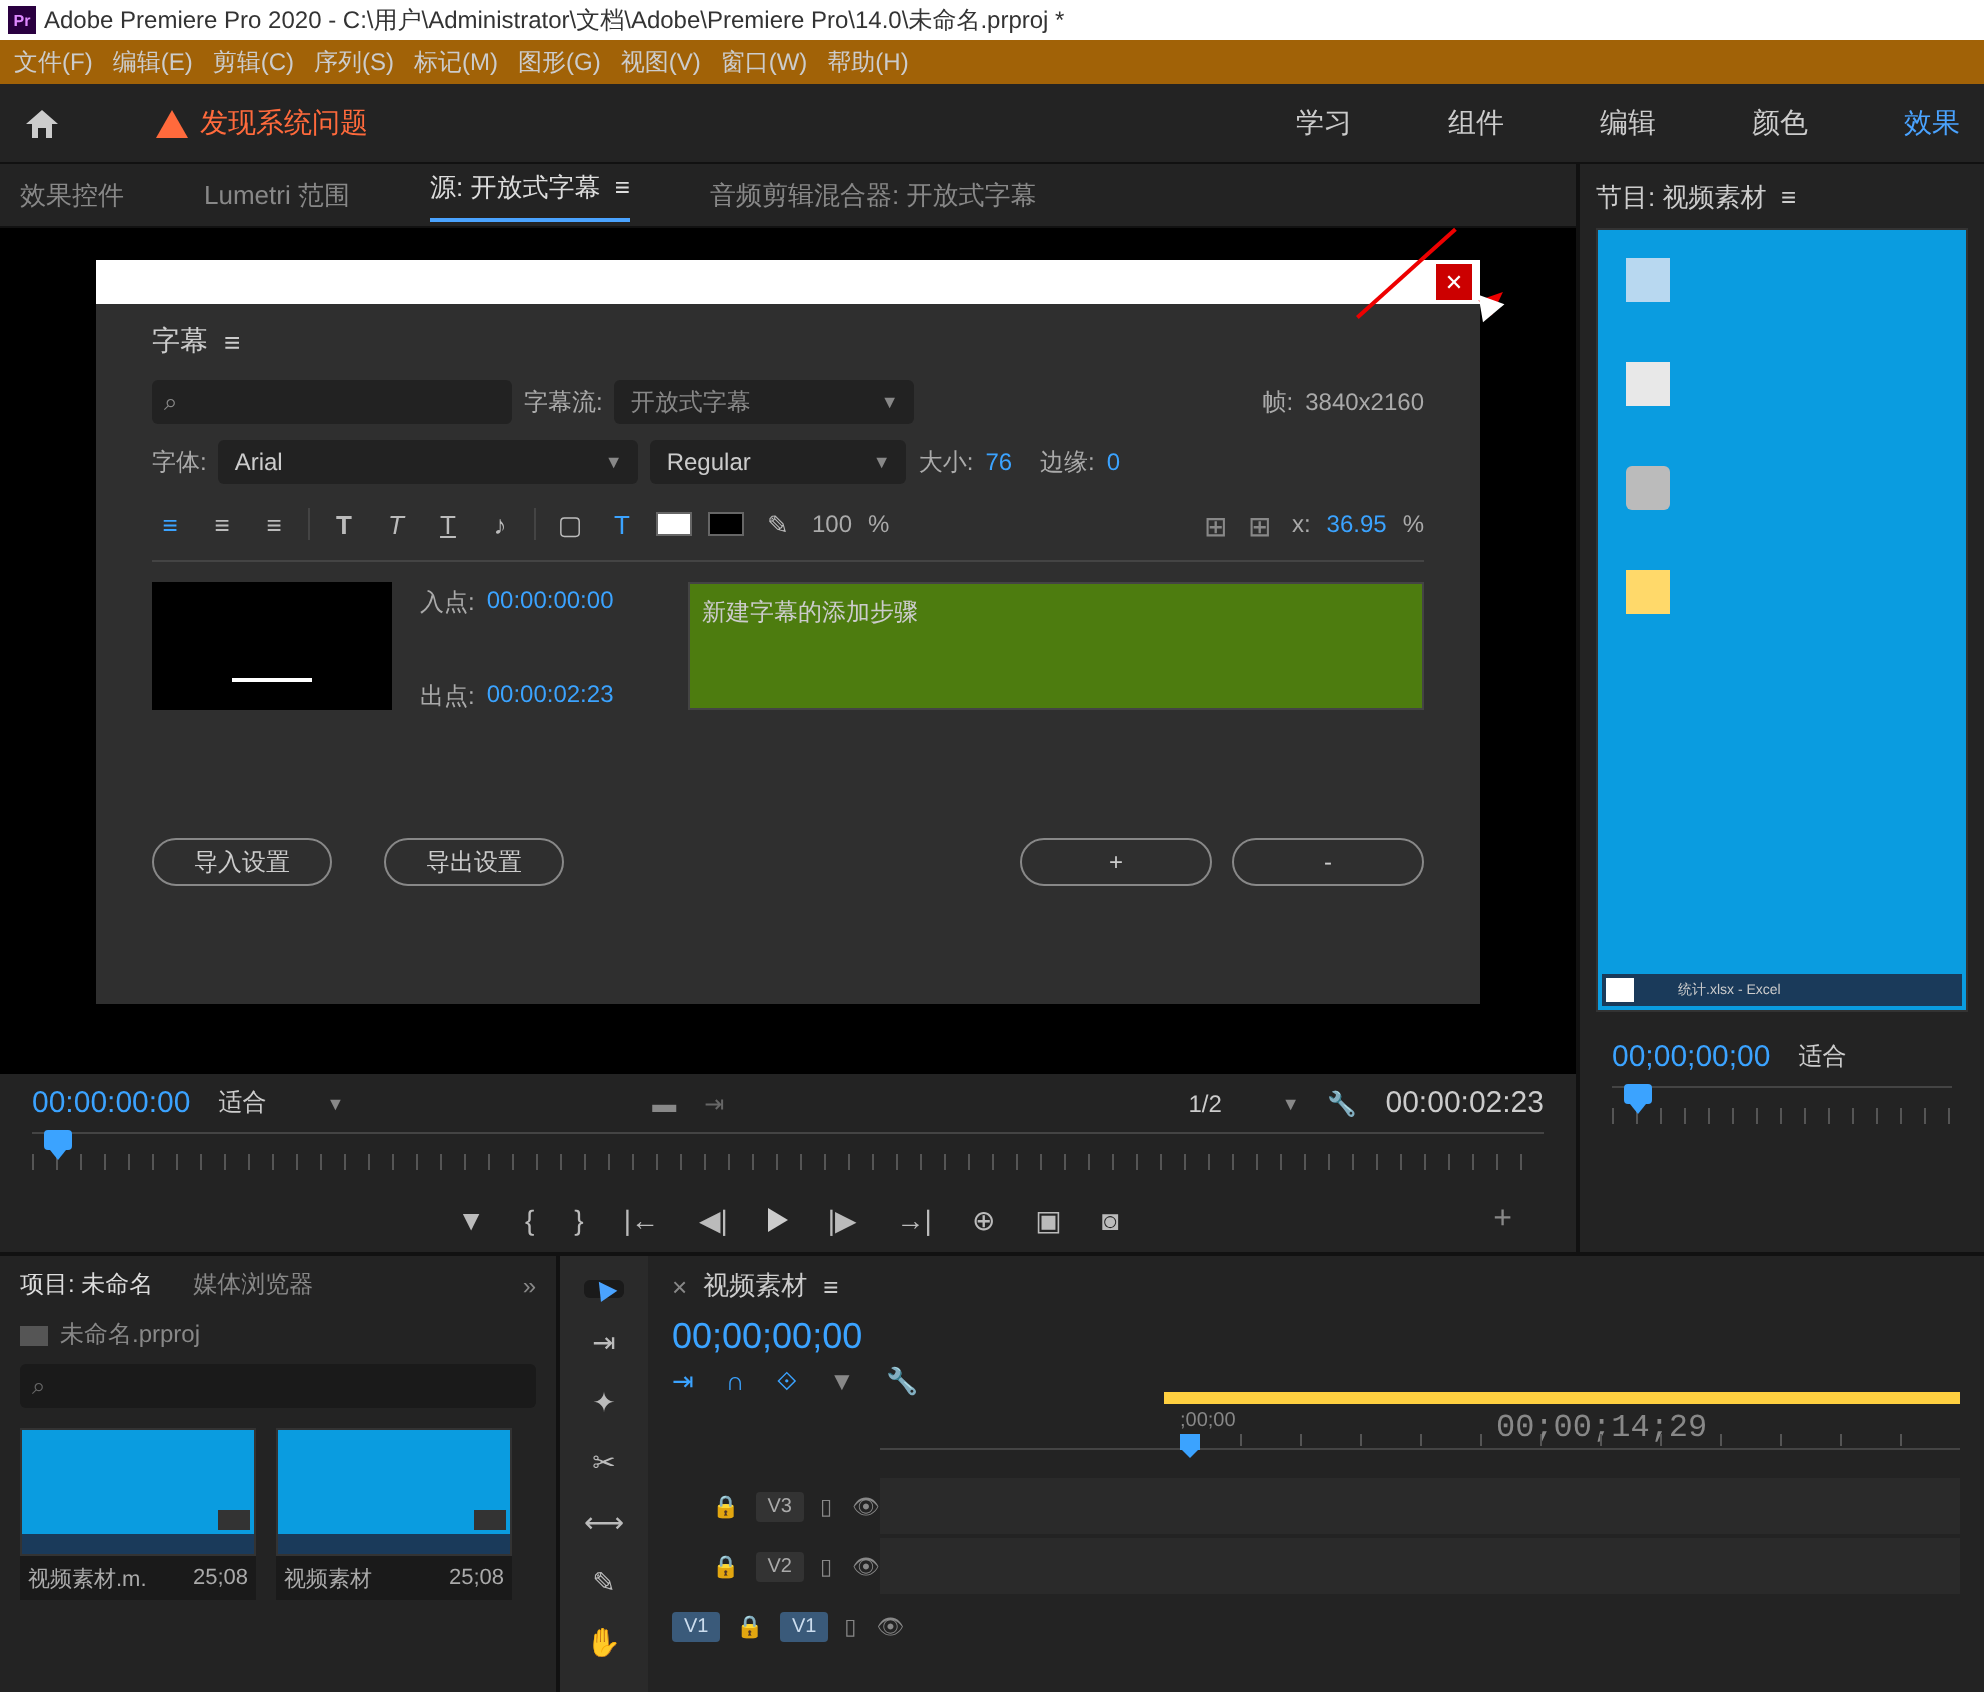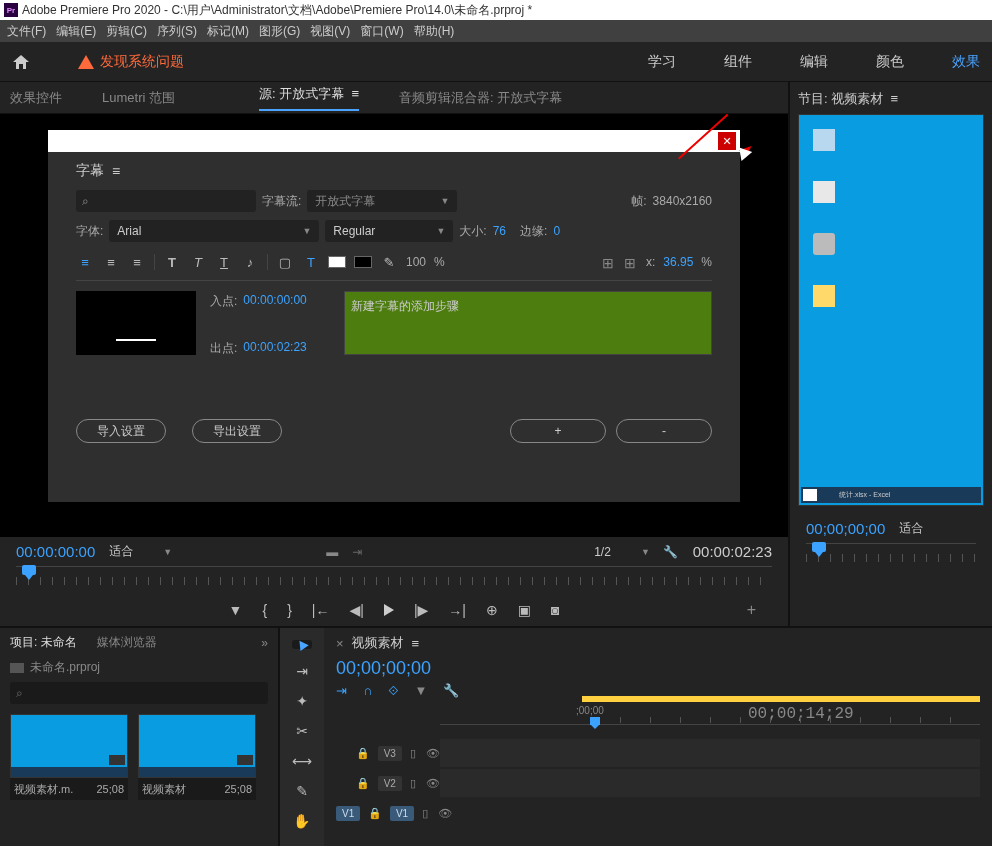--- a/index.html
+++ b/index.html
@@ -1,32 +1,32 @@
 <!DOCTYPE html>
 <html><head>
 <meta charset="utf-8">
 <style>
 * { margin:0; padding:0; box-sizing:border-box; font-family:"Microsoft YaHei",Arial,sans-serif; }
 body { background:#232323; color:#ccc; width:992px; height:846px; overflow:hidden; font-size:12px; }
 .titlebar { background:#fff; color:#333; height:20px; display:flex; align-items:center; padding:0 4px; font-size:12px; }
 .titlebar .pr-icon { width:14px; height:14px; background:#2a0040; color:#e08aff; font-size:8px; font-weight:bold; display:inline-flex; align-items:center; justify-content:center; margin-right:4px; }
-.menubar { background:#404040; height:22px; display:flex; align-items:center; padding:0 4px; }
+.menubar { background:#a16207; height:22px; display:flex; align-items:center; padding:0 4px; }
 .menubar span { color:#ccc; margin-right:4px; padding:2px 3px; font-size:12px; }
 .topbar { height:40px; display:flex; align-items:center; padding:0 12px; border-bottom:1px solid #111;gap:20px; }
 .home-ic { width:18px; height:16px; margin-right:28px; }
 .warn { color:#ff6a3c; display:flex; align-items:center; gap:6px; font-size:14px; font-weight:500; }
 .warn-ic { width:0; height:0; border-left:8px solid transparent; border-right:8px solid transparent; border-bottom:14px solid #ff6a3c; }
 .topnav { margin-left:auto; display:flex; gap:48px; font-size:14px; }
 .topnav .active { color:#4aa3ff; }
 .main { display:flex; height:544px; }
 .left-main { flex:1; display:flex; flex-direction:column; border-right:2px solid #111; }
 .right-main { width:202px; display:flex; flex-direction:column; }
 .panel-tabs { height:32px; display:flex; align-items:center; padding:0 10px; gap:40px; border-bottom:1px solid #111; }
 .panel-tabs .tab { color:#888; font-size:13px; }
-.panel-tabs .tab.active { color:#ddd; border-bottom:2px solid #4aa3ff; padding-bottom:6px;margin-left:44px; }
+.panel-tabs .tab.active { color:#ddd; border-bottom:2px solid #4aa3ff; padding-bottom:6px; }
 .src-body { flex:1; background:#000; padding:16px 48px 0; position:relative; }
 .white-strip { background:#fff; height:22px; position:relative; }
 .close-x { position:absolute; right:4px; top:2px; width:18px; height:18px; background:#c00; color:#fff; display:flex; align-items:center; justify-content:center; font-size:11px; }
 .cursor { position:absolute; right:-10px; top:16px; width:0; height:0; border-left:7px solid transparent; border-right:7px solid transparent; border-bottom:12px solid #fff; transform:rotate(-40deg); z-index:5; }
 .arrow-line { position:absolute; right:-4px; top:28px; width:66px; height:2px; background:#e00; transform:rotate(-42deg); transform-origin:left top; z-index:4; }
 .arrow-head { position:absolute; right:-12px; top:14px; width:0; height:0; border-left:5px solid transparent; border-right:5px solid transparent; border-bottom:12px solid #e00; transform:rotate(48deg); z-index:4; }
 .cap-panel { background:#2f2f2f; padding:10px 28px; margin-top:0; height:350px; }
 .cap-hdr { display:flex; align-items:center; gap:8px; font-size:14px; margin-bottom:10px; }
 .row { display:flex; align-items:center; gap:6px; margin-bottom:8px; }
 .search-box { background:#222; height:22px; width:180px; display:flex; align-items:center; padding:0 6px; color:#888; border-radius:3px; }
@@ -98,21 +98,21 @@
 .tool { width:20px; height:20px; display:flex; align-items:center; justify-content:center; color:#bbb; font-size:14px; }
 .tool.sel { background:#1a1a1a; border-radius:3px; }
 .tool .arr { width:0; height:0; border-left:5px solid transparent; border-right:5px solid transparent; border-bottom:9px solid #4aa3ff; transform:rotate(-35deg); }
 .timeline { flex:1; padding:6px 12px; position:relative; }
 .tl-tabs { display:flex; align-items:center; gap:8px; font-size:13px; margin-bottom:6px; }
 .tx { color:#888; }
 .tl-tc { color:#3ba3ff; font-size:18px; font-weight:500; margin-bottom:4px; }
 .tl-tools { display:flex; gap:16px; color:#3ba3ff; font-size:13px; margin-bottom:6px; }
 .tl-tools span:nth-child(n+4) { color:#888; }
 .tl-ruler { height:20px; position:relative; border-bottom:1px solid #444; margin-bottom:4px; margin-left:104px; }
-.tl-ruler .t0 { position:absolute; left:136px; top:0; font-size:10px; color:#888; }
+.tl-ruler .t0 { position:absolute; left:150px; top:0; font-size:10px; color:#888; }
 .tl-ruler .t1 { position:absolute; left:308px; top:0; font-size:16px; color:#888;font-family:Liberation Mono, monospace; }
 .tl-ph { position:absolute; left:150px; top:12px; width:10px; height:8px; background:#3ba3ff; }
 .tl-ph::after { content:''; position:absolute; left:1px; top:8px; border-left:4px solid transparent; border-right:4px solid transparent; border-top:4px solid #3ba3ff; }
 .tl-ticks { position:absolute; left:150px; right:0; top:12px; height:6px; background:repeating-linear-gradient(90deg,#555 0,#555 1px,transparent 1px,transparent 30px); }
 .tl-scroll { position:absolute; left:258px; right:12px; top:68px; height:6px; background:#ffd040; }
 .track { display:flex; height:28px; align-items:center; margin-bottom:2px; }
 .trk-hdr { width:104px; display:flex; align-items:center; gap:8px; padding-left:20px; }
 .lock-ic { color:#888; font-size:11px; }
 .trk-lbl { background:#333; color:#aaa; font-size:10px; padding:2px 6px; border-radius:2px; }
 .trk-lbl.on { background:#3a5a7a; color:#cde; }

